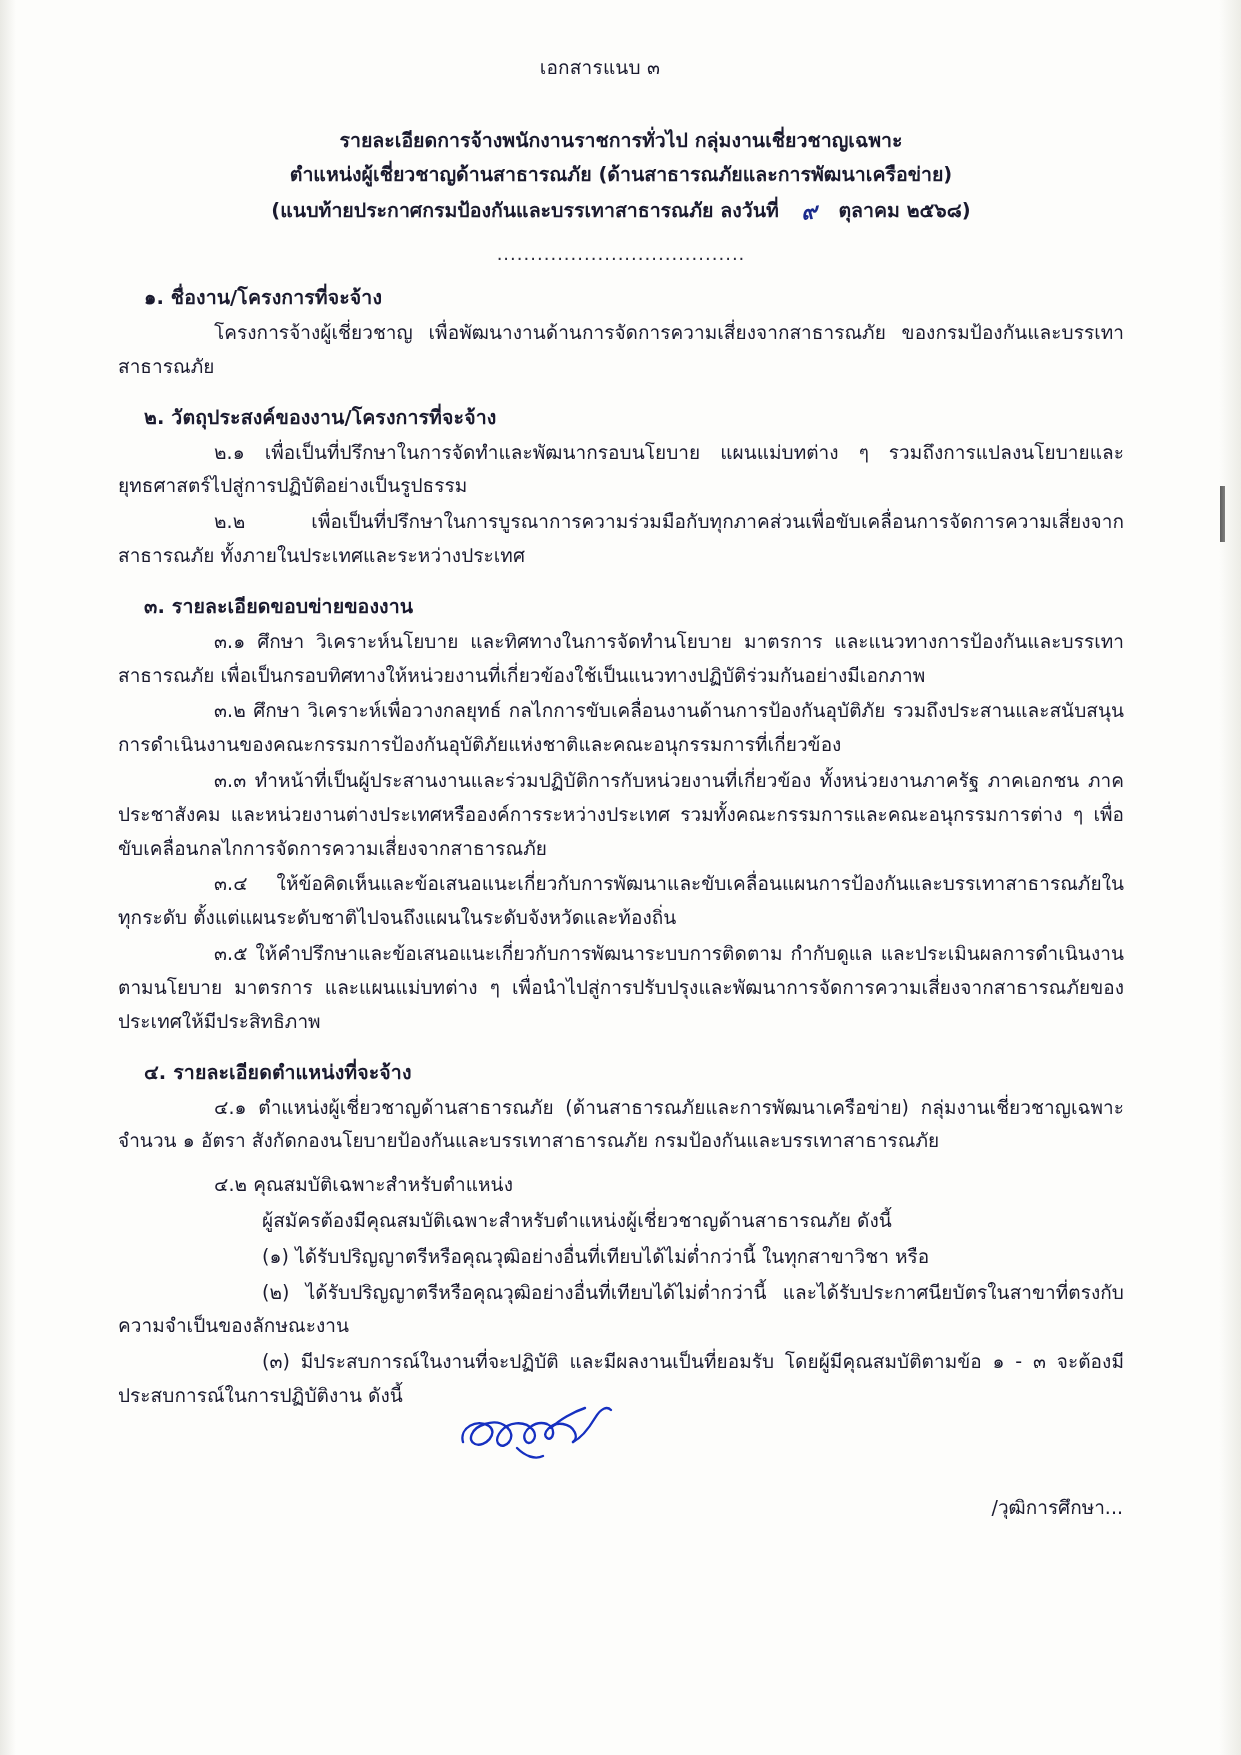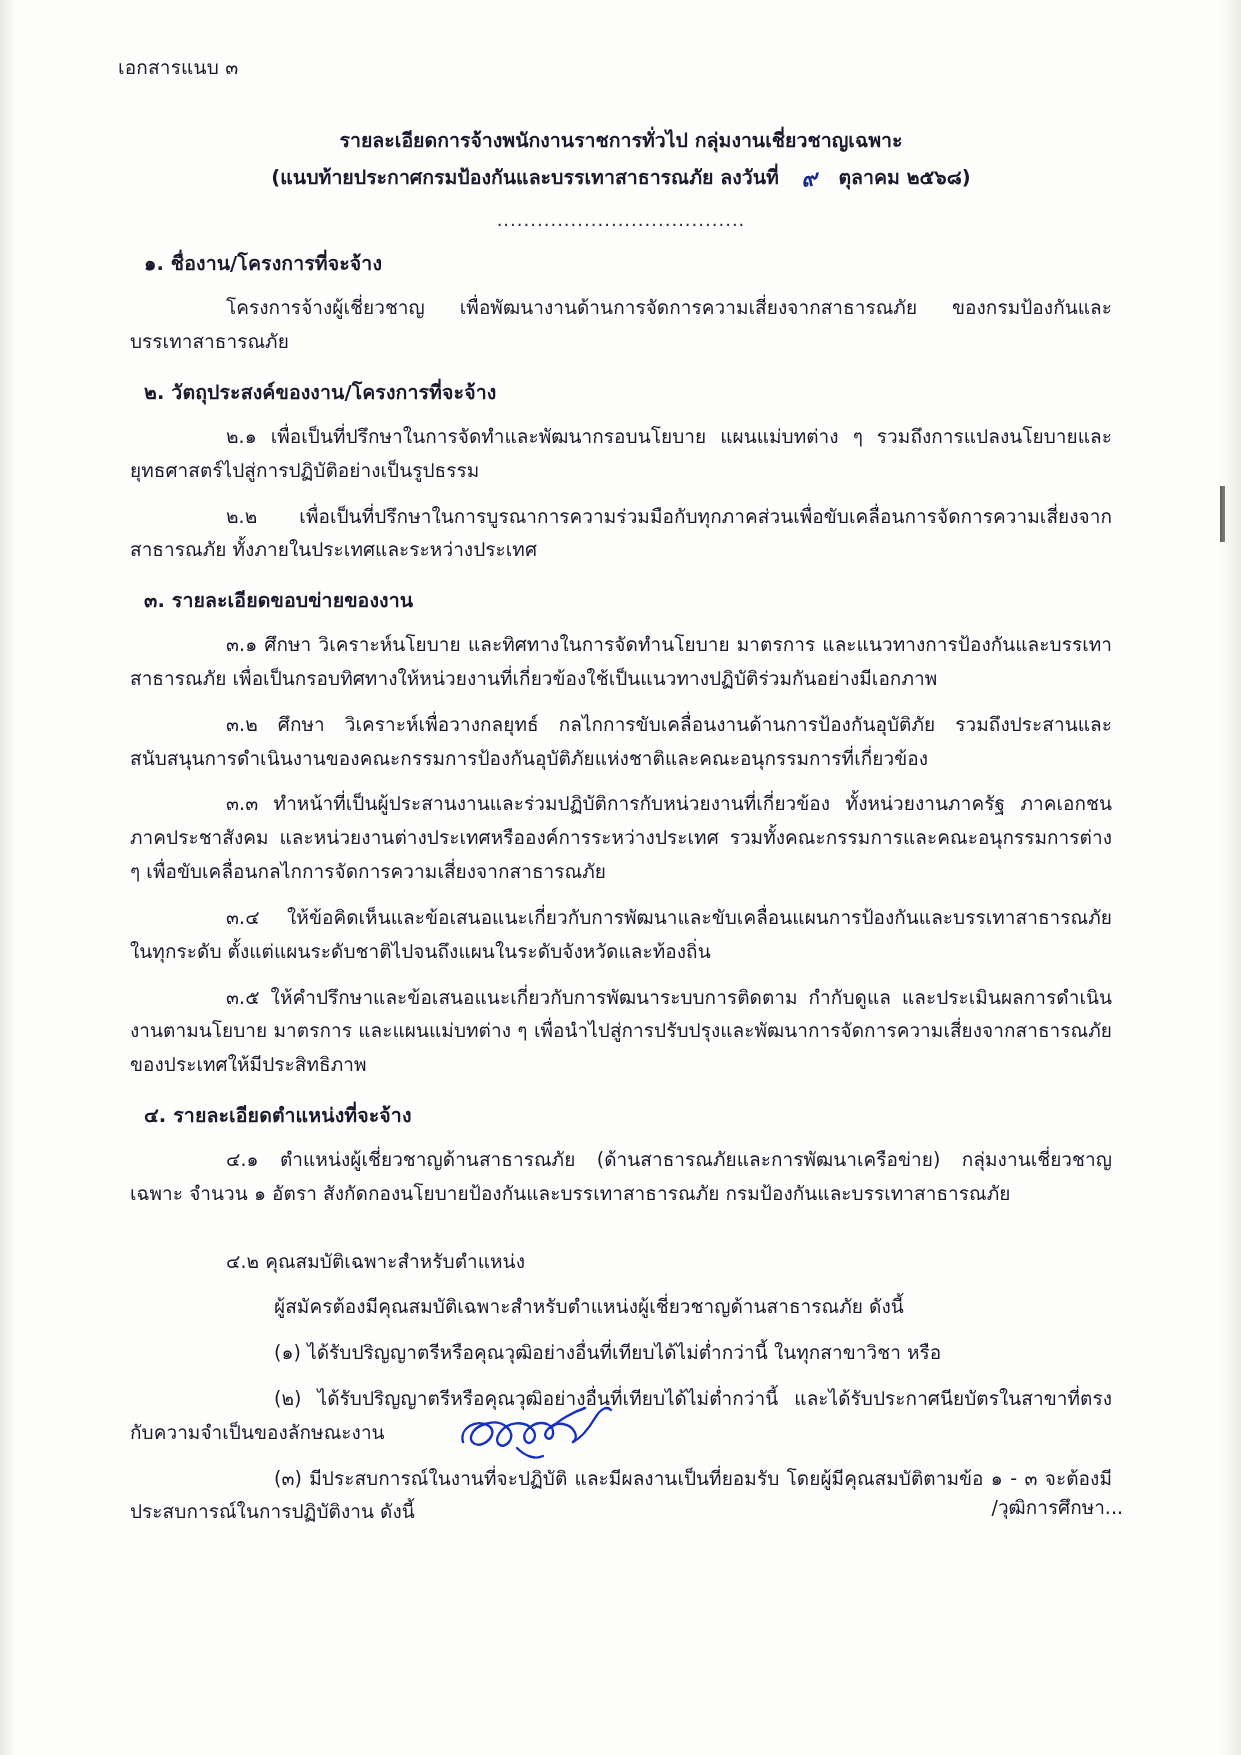--- a/index.html
+++ b/index.html
@@ -34,21 +34,21 @@
     background: linear-gradient(to left, #ececE6, rgba(255,255,255,0));
     pointer-events: none;
   }
   .content {
     position: absolute;
     left: 118px;
     top: 0;
     width: 1006px;
   }
   .attach-label {
-    text-align: left;
+    text-align: center;
     font-size: 19px;
     padding-top: 52px;
     padding-right: 42px;
     letter-spacing: .2px;
   }
   .title-block {
     text-align: center;
     margin-top: 42px;
     line-height: 1.72;
     font-size: 19.5px;
@@ -83,21 +83,21 @@
     margin-top: 18px;
   }
   .sec-head {
     font-size: 19.5px;
     font-weight: bold;
     margin-left: 26px;
     margin-bottom: 3px;
     letter-spacing: .1px;
   }
   p.para {
-    margin: 12px;
+    margin: 0;
     font-size: 19px;
     line-height: 1.78;
     text-align: justify;
     text-justify: inter-word;
     letter-spacing: .05px;
   }
   p.ind {
     text-indent: 96px;
   }
   p.ind2 {
@@ -142,20 +142,21 @@
 <div class="page">
 
   <div class="right-edge-mark"></div>
 
   <div class="content">
 
     <div class="attach-label">เอกสารแนบ ๓</div>
 
     <div class="title-block">
       <span class="ln">รายละเอียดการจ้างพนักงานราชการทั่วไป กลุ่มงานเชี่ยวชาญเฉพาะ</span>
+      <span class="ln">ตำแหน่งผู้เชี่ยวชาญด้านสาธารณภัย (ด้านสาธารณภัยและการพัฒนาเครือข่าย)</span>
       <span class="ln ln3">
         <span>(แนบท้ายประกาศกรมป้องกันและบรรเทาสาธารณภัย ลงวันที่</span>
         <span class="handwrite-day">๙</span>
         <span>ตุลาคม ๒๕๖๘)</span>
       </span>
     </div>
 
     <div class="dotline">.....................................</div>
 
     <div class="sec">

